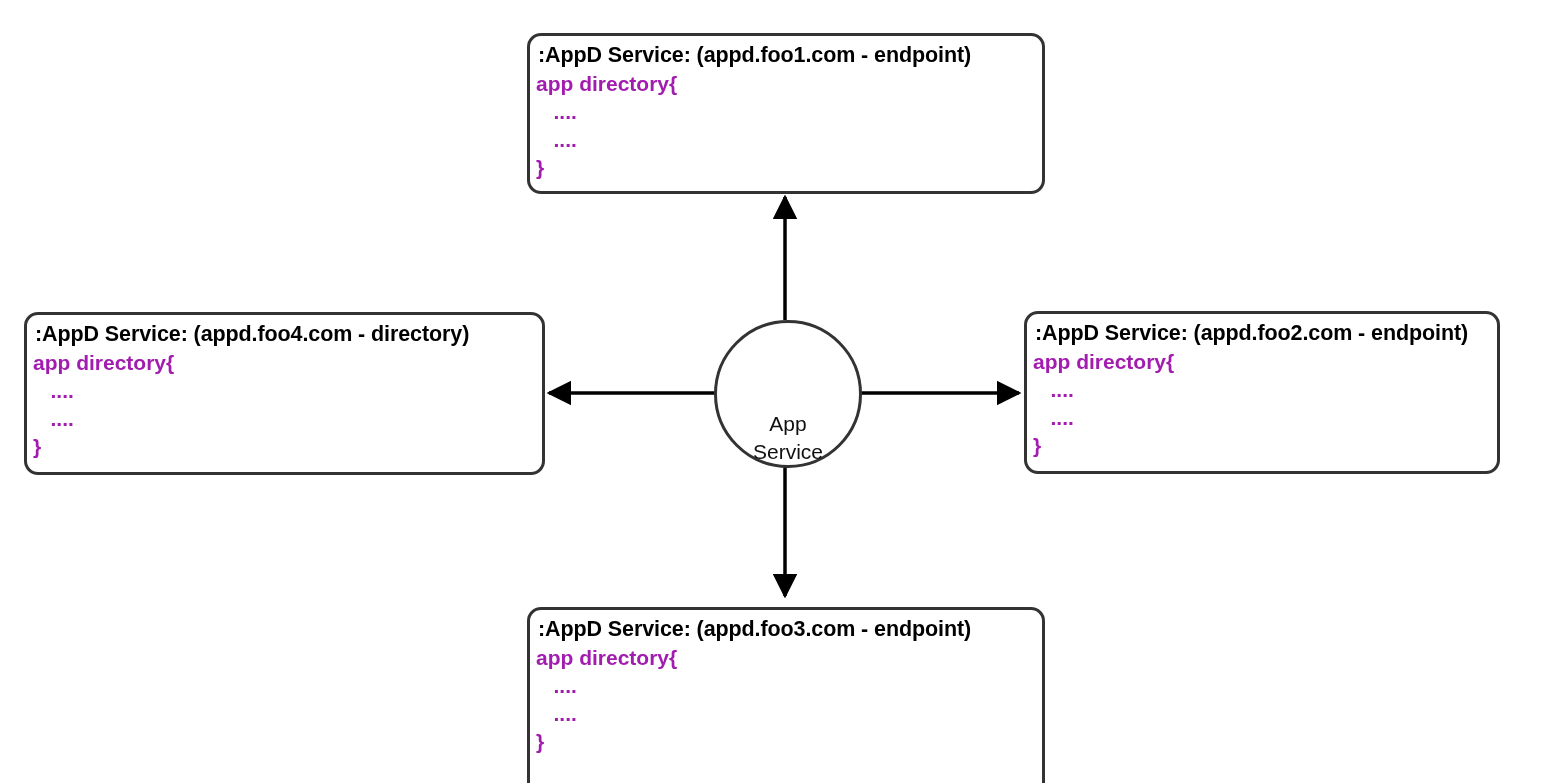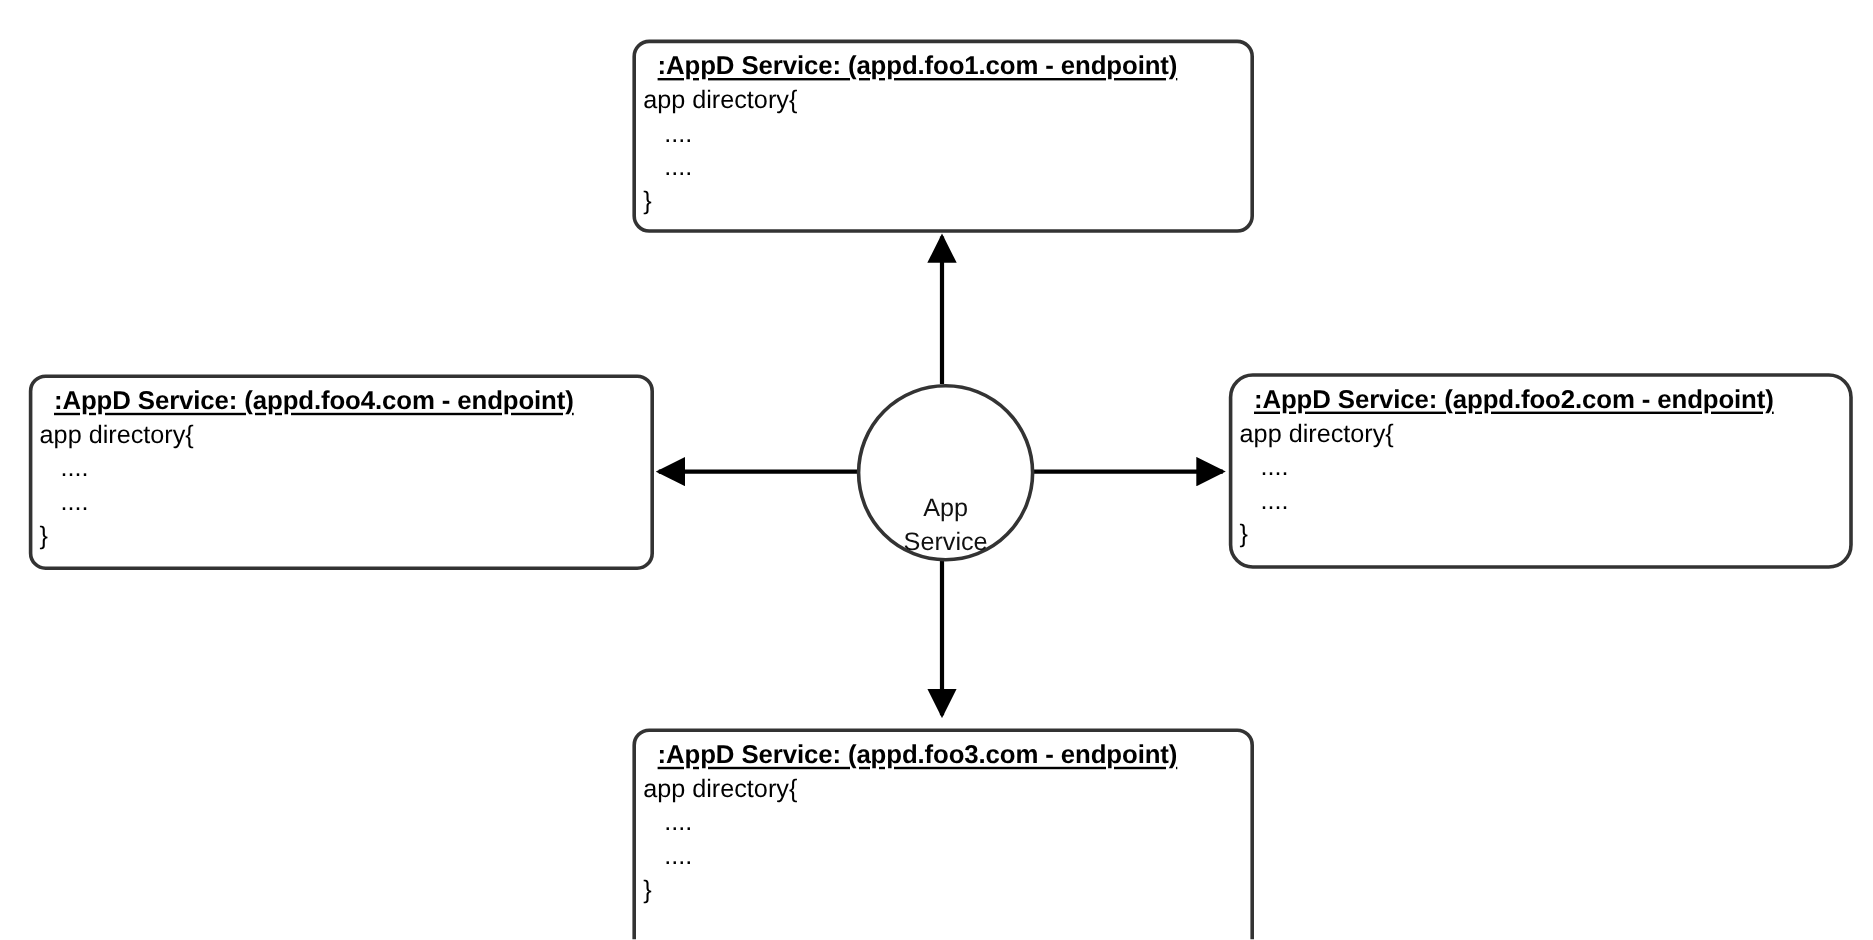--- a/index.html
+++ b/index.html
@@ -35,36 +35,35 @@
     box-sizing: border-box;
     background: #ffffff;
     border: 3.5px solid #333333;
     border-radius: 14px;
     padding: 0;
   }
   .node-title {
     font-size: 21.5px;
     font-weight: bold;
     color: #000000;
-    text-decoration: underline;
     text-underline-offset: 3px;
     white-space: nowrap;
     letter-spacing: -0.1px;
-    padding: 7px 0 0 18px;
+    padding: 7px 0 0 8px;
     line-height: 1.18;
   }
   .node-body {
     padding: 2px 0 0 6px;
   }
   .node-body .line {
     font-size: 21px;
-    color: #000000;
+    color: #a21caf;
     line-height: 1.33;
     white-space: pre;
-    font-weight: normal;
+    font-weight: bold;
   }
 
   
   .hub {
     position: absolute;
     box-sizing: border-box;
     border: 3.5px solid #333333;
     border-radius: 50%;
     background: #ffffff;
     display: flex;
@@ -104,30 +103,30 @@
     <div class="node-title">:AppD Service: (appd.foo1.com - endpoint)</div>
     <div class="node-body">
       <div class="line">app directory{</div>
       <div class="line">   ....</div>
       <div class="line">   ....</div>
       <div class="line">}</div>
     </div>
   </div>
 
   <div class="node" style="left:24px; top:312px; width:521px; height:163px;">
-    <div class="node-title">:AppD Service: (appd.foo4.com - endpoint)</div>
+    <div class="node-title">:AppD Service: (appd.foo4.com - directory)</div>
     <div class="node-body">
       <div class="line">app directory{</div>
       <div class="line">   ....</div>
       <div class="line">   ....</div>
       <div class="line">}</div>
     </div>
   </div>
 
-  <div class="node" style="left:1024px; top:311px; width:520px; height:163px;border-radius:20px;">
+  <div class="node" style="left:1024px; top:311px; width:476px; height:163px;">
     <div class="node-title">:AppD Service: (appd.foo2.com - endpoint)</div>
     <div class="node-body">
       <div class="line">app directory{</div>
       <div class="line">   ....</div>
       <div class="line">   ....</div>
       <div class="line">}</div>
     </div>
   </div>
 
   <div class="node" style="left:527px; top:607px; width:518px; height:206px;">

